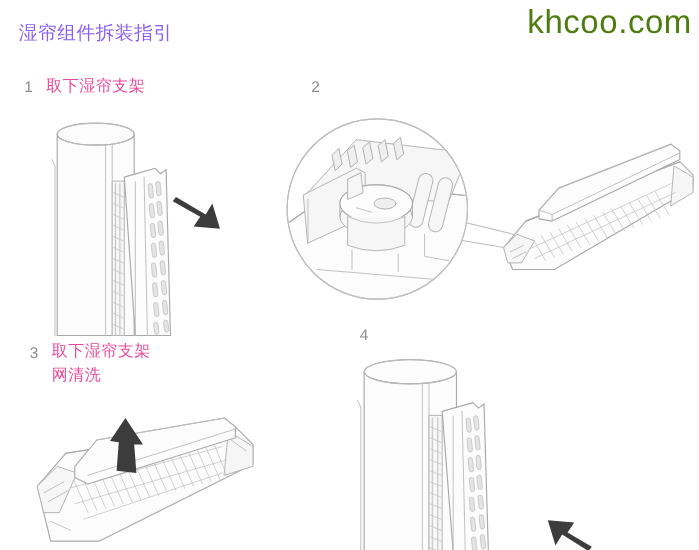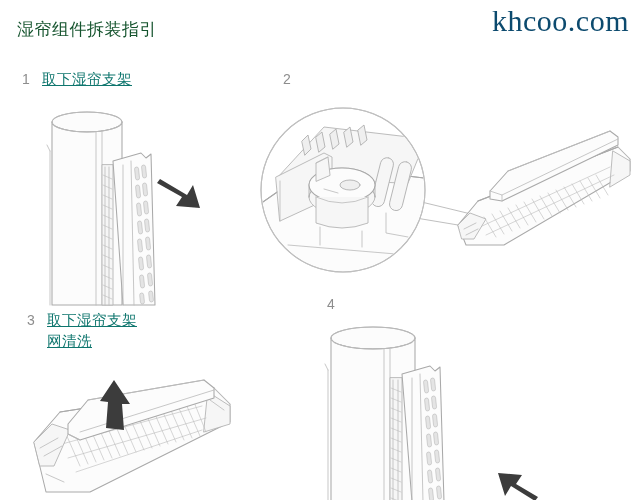--- a/index.html
+++ b/index.html
@@ -23,33 +23,33 @@
     height: 500px;
     background: #ffffff;
   }
 
   .watermark {
     position: absolute;
     right: 6px;
     top: 4px;
     font-size: 30px;
     letter-spacing: 0.5px;
-    color: #0c4a6e;
-    font-family: Liberation Serif, serif;
+    color: #4d7c0f;
+    font-family: Liberation Sans, sans-serif;
     user-select: none;
     white-space: nowrap;
   }
 
   .doc-title {
     position: absolute;
     left: 17px;
     top: 18px;
     font-size: 17px;
     line-height: 24px;
-    color: #14532d;
+    color: #8b5cf6;
     letter-spacing: 0.5px;
     white-space: nowrap;
   }
 
   .step-head {
     position: absolute;
     display: flex;
     align-items: flex-start;
     gap: 11px;
     line-height: 21px;
@@ -57,23 +57,22 @@
     letter-spacing: 0.5px;
   }
   .step-num {
     color: #8d8d8d;
     font-size: 14px;
     min-width: 9px;
     text-align: left;
     font-family: "Liberation Sans", "DejaVu Sans", sans-serif;
   }
   .step-text {
-    color: #0f766e;
+    color: #ec4899;
     white-space: pre-line;
-    text-decoration: underline;
   }
 
   #step1-head { left: 22px;  top: 69px; }
   #step2-head { left: 283px; top: 69px; }
   #step3-head { left: 27px;  top: 310px; }
   #step4-head { left: 327px; top: 294px; }
 
   .fig {
     position: absolute;
     overflow: visible;

